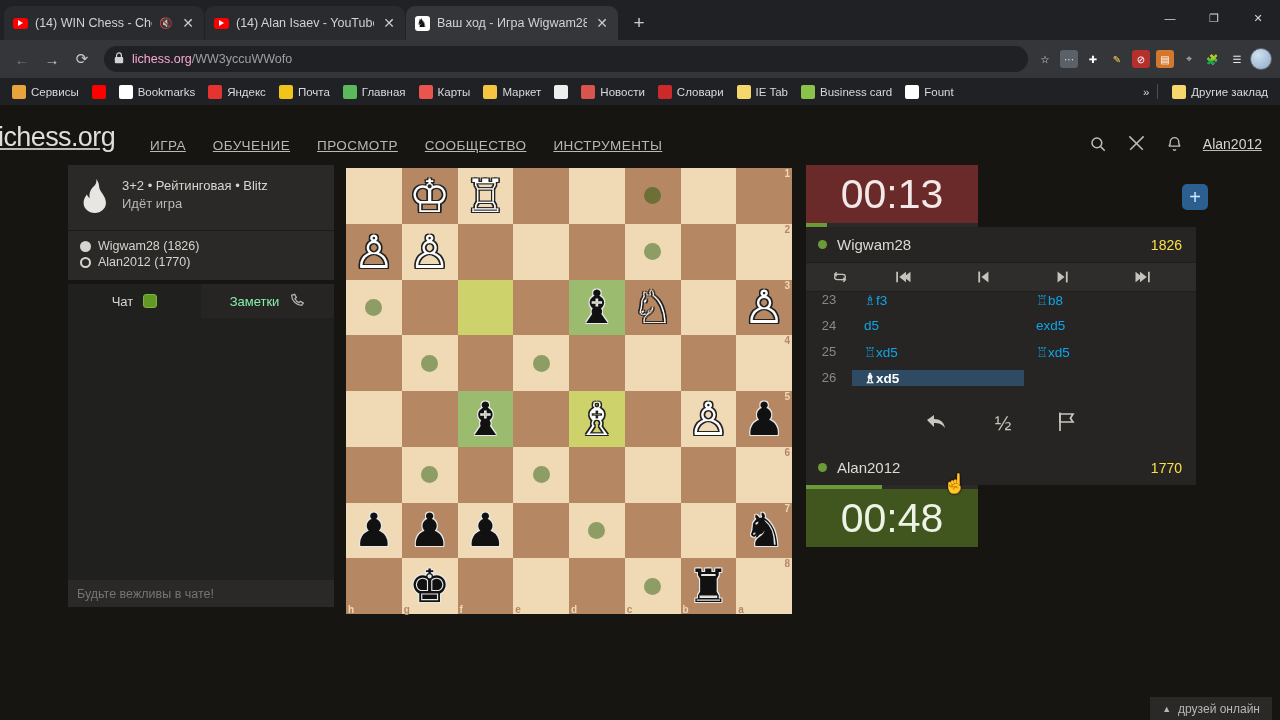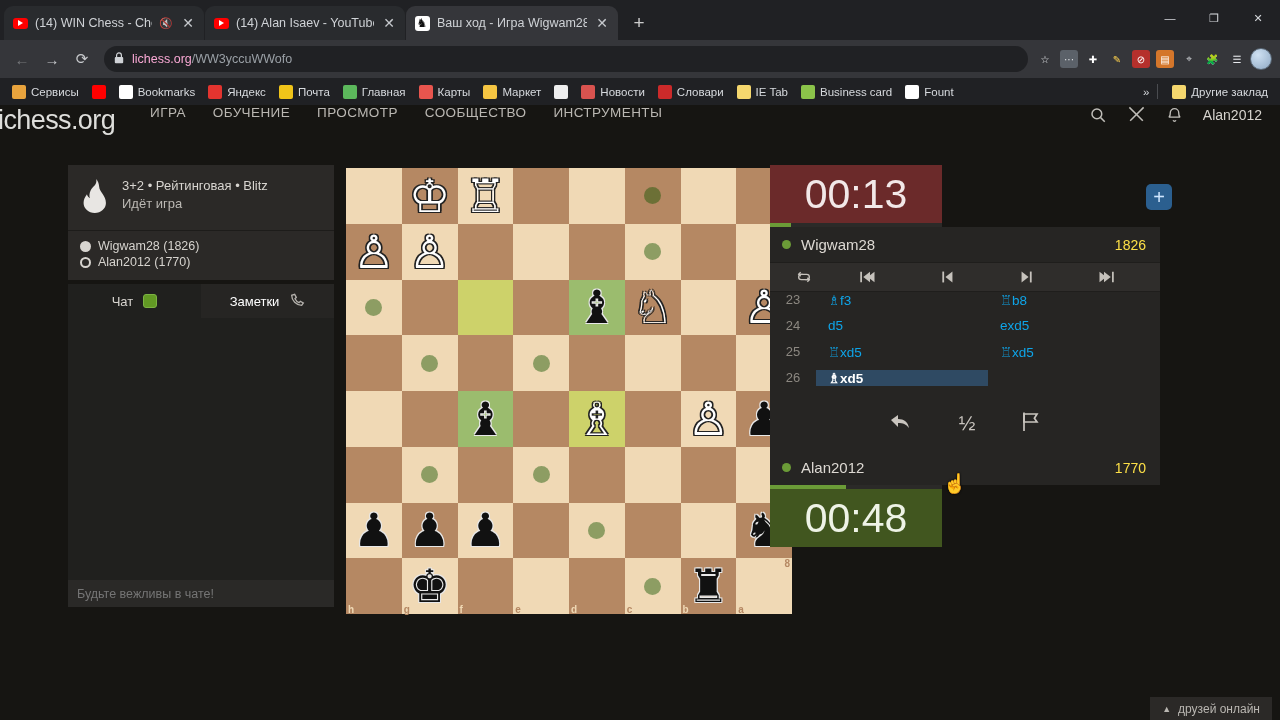--- a/index.html
+++ b/index.html
@@ -117,22 +117,23 @@
   #page {
     width: 1280px; height: 720px;
     position: absolute; top: 0; left: 0;
   }
   #lichess-app {
     position: absolute; left: 0; top: 105px; width: 1280px; height: 615px;
     background: #161512; color: #bababa;
   }
 
   #site-header {
-    height: 48px; display: flex; align-items: flex-start; padding: 0 18px;
+    height: 48px; display: flex; align-items: flex-end; padding: 0 18px;
     position: relative;
+    text-decoration: underline;
   }
   #logo {
     font-size: 27px; color: #dededb; letter-spacing: -.6px;
     margin-left: -20px; font-family: "Liberation Sans", sans-serif;
     white-space: nowrap;
   }
   #main-nav { display: flex; gap: 27px; margin-left: 35px; }
   #main-nav .nav-item {
     font-size: 13.5px; color: #bab7b2; letter-spacing: .4px;
     cursor: pointer; text-transform: uppercase;
@@ -161,21 +162,21 @@
   .pm-dot.white { background: #d8d5d0; }
   .pm-dot.black { background: transparent; border: 2px solid #d8d5d0; }
 
   #chat-box {
     margin-top: 4px; background: #20201e; height: 323px;
     display: flex; flex-direction: column;
   }
   #chat-tabs { display: flex; align-items: center; height: 34px; background: #262523; }
   .chat-tab {
     flex: 1 1 50%; display: flex; align-items: center; justify-content: center;
-    gap: 10px; font-size: 13px; color: #ffffff; height: 100%; cursor: pointer;
+    gap: 10px; font-size: 13px; color: #86efac; height: 100%; cursor: pointer;
   }
   .chat-tab.active { background: #20201e; color: #d8d5d0; }
   .green-sq {
     width: 14px; height: 14px; border-radius: 3px; background: #629924;
     border: 1px solid #7cb342;
   }
   #chat-log { flex: 1 1 auto; }
   #chat-input-wrap { padding: 0; }
   #chat-input {
     width: 100%; height: 27px; background: #2a2927; border: none;
@@ -226,21 +227,21 @@
   .piece.b { color: #111; text-shadow:
       -1px -1px 0 #e8e8e8, 1px -1px 0 #e8e8e8,
       -1px 1px 0 #e8e8e8, 1px 1px 0 #e8e8e8; }
   #cursor-hand {
     position: absolute; left: 597px; top: 304px; font-size: 19px;
     z-index: 30; pointer-events: none;
     filter: drop-shadow(0 0 1px #000);
   }
 
   
-  #right-col { position: absolute; left: 770px; top: 60px; width: 414px; }
+  #right-col { position: absolute; left: 806px; top: 60px; width: 414px; }
   .clock {
     width: 172px; height: 58px; display: flex; align-items: center;
     justify-content: center; font-size: 41px; letter-spacing: 0px;
     font-family: "Liberation Sans", sans-serif;
   }
   .clock.red { background: #6b2a2a; color: #f2e8e8; }
   .clock.green { background: #41561f; color: #eef3e6; }
   .clock-bar { width: 172px; height: 4px; background: #2b2a28; }
   .clock-bar > i { display: block; height: 100%; background: #6b9b37; }
 

